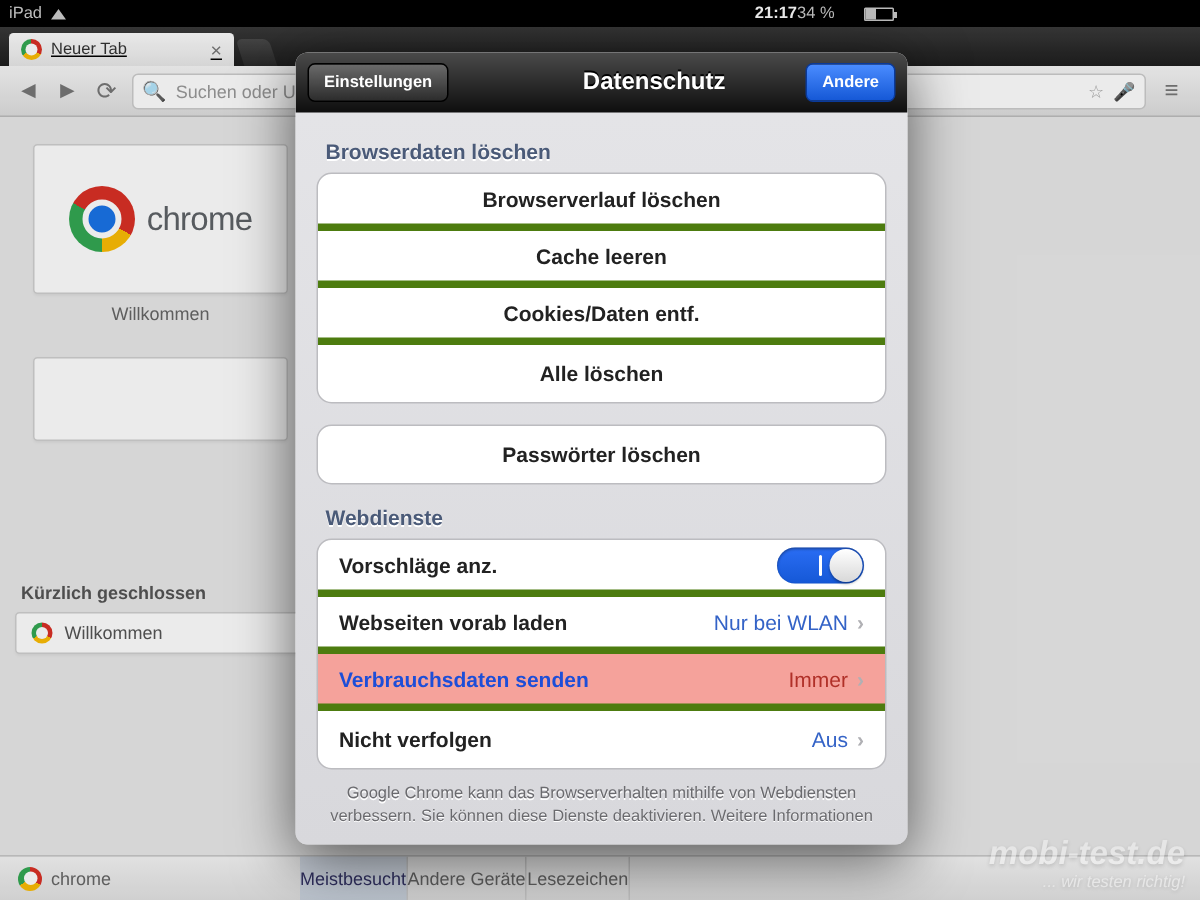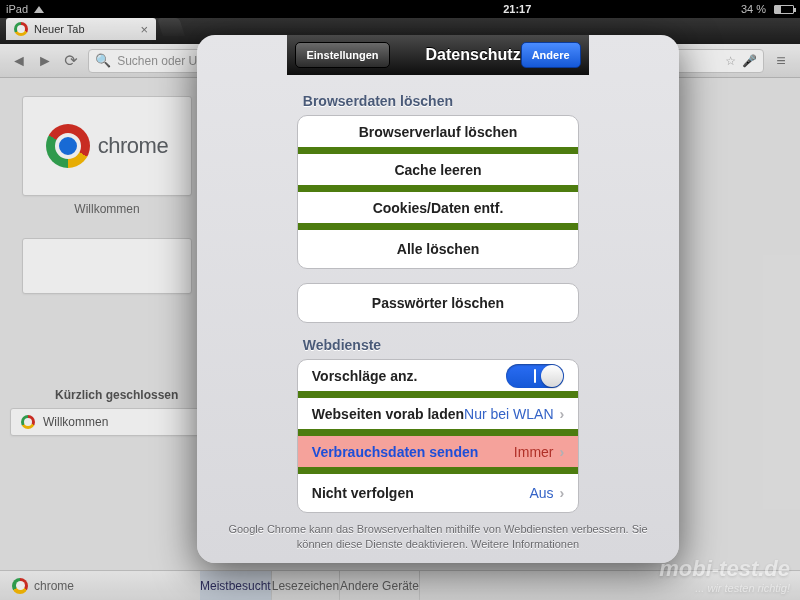--- a/index.html
+++ b/index.html
@@ -3,28 +3,28 @@
 <meta charset="utf-8">
 <style>
   * { box-sizing: border-box; margin: 0; padding: 0; font-family: -apple-system, Helvetica, Arial, sans-serif; }
   html, body { width: 800px; height: 600px; overflow: hidden; background: #000; }
   .root { width: 800px; height: 600px; position: relative; background: #d8d8d8; }
 
   
   .statusbar { height: 18px; background: #000; color: #ccc; display: flex; align-items: center; font-size: 11px; padding: 0 6px; }
   .statusbar .sb-left { flex: 1; display: flex; align-items: center; gap: 6px; }
   .statusbar .sb-center { flex: 1; text-align: right; font-weight: bold; color: #fff; }
-  .statusbar .sb-right { flex: 1; display: flex; justify-content: flex-end; align-items: center; gap: 8px; }
+  .statusbar .sb-right { flex: 1; display: flex; align-items: center; gap: 20px; }
   .wifi-icon { width: 0; height: 0; border-left: 5px solid transparent; border-right: 5px solid transparent; border-bottom: 7px solid #ccc; }
   .battery { width: 20px; height: 9px; border: 1px solid #ccc; border-radius: 1px; position: relative; }
   .battery::after { content: ""; position: absolute; right: -3px; top: 2px; width: 2px; height: 4px; background: #ccc; }
   .battery .fill { background: #ccc; height: 100%; width: 34%; }
 
   
-  .tabstrip { height: 26px; background: linear-gradient(#3a3a3a,#1e1e1e); display: flex; padding-left: 6px; }
+  .tabstrip { height: 26px; background: linear-gradient(#3a3a3a,#1e1e1e); display: flex; align-items: flex-end; padding-left: 6px; text-decoration: underline; }
   .tab { height: 22px; background: linear-gradient(#fdfdfd,#e8e8e8); border-top-left-radius: 3px; border-top-right-radius: 3px; display: flex; align-items: center; gap: 6px; padding: 0 8px; min-width: 150px; font-size: 11px; color: #333; }
   .tab .favicon { width: 14px; height: 14px; border-radius: 50%; background: conic-gradient(#d93025 0 33%, #fbbc05 0 66%, #34a853 0 100%); position: relative; }
   .tab .favicon::after { content:""; position:absolute; inset:3px; background:#fff; border-radius:50%; }
   .tab .close { color:#777; font-size: 13px; margin-left: auto; }
   .newtab { width: 22px; height: 18px; background: linear-gradient(#4a4a4a,#2a2a2a); border-top-left-radius: 4px; border-top-right-radius: 4px; margin-left: 4px; transform: skewX(18deg); }
 
   
   .toolbar { height: 34px; background: linear-gradient(#f7f7f7,#dedede); border-bottom: 1px solid #bdbdbd; display: flex; align-items: center; gap: 8px; padding: 0 10px; }
   .tb-btn { color: #777; font-size: 16px; width: 18px; text-align: center; }
   .omnibox { flex: 1; height: 24px; background: #fff; border: 1px solid #ccc; border-radius: 4px; display: flex; align-items: center; padding: 0 6px; gap: 6px; color: #999; font-size: 12px; }
@@ -33,47 +33,47 @@
   
   .content { position: absolute; top: 78px; left: 0; right: 0; bottom: 30px; background: #e9e9e9; }
   .card { position: absolute; background: #fff; border: 1px solid #d0d0d0; border-radius: 3px; box-shadow: 0 1px 2px rgba(0,0,0,0.05); }
   .chrome-logo-card { left: 22px; top: 18px; width: 170px; height: 100px; display: flex; align-items: center; justify-content: center; gap: 8px; }
   .chrome-logo { width: 44px; height: 44px; border-radius: 50%; background: conic-gradient(#d93025 0 33%, #fbbc05 0 50%, #34a853 0 83%, #d93025 0 100%); position: relative; }
   .chrome-logo::before { content:""; position:absolute; inset:9px; background:#1a73e8; border-radius:50%; border:4px solid #fff; }
   .chrome-text { font-size: 22px; color:#5f6368; letter-spacing: -0.5px; }
   .welcome-caption { position:absolute; left: 22px; top: 124px; width: 170px; text-align:center; font-size: 12px; color:#666; }
   .blank-card { left: 22px; top: 160px; width: 170px; height: 56px; }
 
-  .recent-label { position:absolute; left:14px; top: 310px; font-size:12px; color:#555; font-weight:bold;margin-left:41px; }
+  .recent-label { position:absolute; left:14px; top: 310px; font-size:12px; color:#555; font-weight:bold; }
   .recent-card { left: 10px; top: 330px; width: 190px; height: 28px; display:flex; align-items:center; gap:8px; padding:0 10px; font-size:12px; color:#555; }
   .recent-card .favicon { width:14px; height:14px; border-radius:50%; background: conic-gradient(#d93025 0 33%, #fbbc05 0 66%, #34a853 0 100%); position:relative;}
   .recent-card .favicon::after{content:"";position:absolute;inset:3px;background:#fff;border-radius:50%;}
 
   
   .bottombar { position:absolute; left:0; right:0; bottom:0; height:30px; background: linear-gradient(#f4f4f4,#e2e2e2); border-top:1px solid #c8c8c8; display:flex; align-items:center; font-size:12px; color:#666; }
   .bottombar .bb-left { display:flex; align-items:center; gap:6px; padding:0 12px; width: 200px;}
   .bb-left .favicon{ width:16px;height:16px;border-radius:50%;background: conic-gradient(#d93025 0 33%, #fbbc05 0 66%, #34a853 0 100%);position:relative;}
   .bb-left .favicon::after{content:"";position:absolute;inset:3.5px;background:#fff;border-radius:50%;}
   .bb-tabs { display:flex; height:100%; }
   .bb-tab { padding: 0 0; display:flex; align-items:center; border-right:1px solid #d0d0d0; }
   .bb-tab.active { background:#b0c4de66; color:#336; }
 
   
   .modal-shadow { position:absolute; inset:0; background: rgba(0,0,0,0.08); }
-  .modal { position:absolute; left: 197px; top: 35px; width: 482px; height: 528px; background: linear-gradient(#e5e5e8,#d8d8dc); border-radius: 18px; box-shadow: 0 10px 40px rgba(0,0,0,0.6); overflow:hidden; display:flex; flex-direction:column;align-items:center; }
+  .modal { position:absolute; left: 197px; top: 35px; width: 408px; height: 528px; background: linear-gradient(#e5e5e8,#d8d8dc); border-radius: 8px; box-shadow: 0 10px 40px rgba(0,0,0,0.6); overflow:hidden; display:flex; flex-direction:column; }
   .modal-header { height: 40px; background: linear-gradient(#4a4a4a,#0e0e0e); display:flex; align-items:center; padding:0 8px; color:#fff; }
   .mh-title { flex:1; text-align:center; font-size:16px; font-weight:bold; text-shadow:0 -1px 0 #000;padding-left:36px; }
   .mh-btn { height: 26px; padding: 0 10px; border-radius:5px; font-size:11px; font-weight:bold; color:#fff; display:flex; align-items:center; border:1px solid #000; }
   .mh-back { background: linear-gradient(#6a6a6a,#2c2c2c); }
   .mh-done { background: linear-gradient(#4a8cff,#1558d6); border-color:#0a3a9a; }
 
   .modal-body { flex:1; overflow:hidden; padding: 10px 14px 0; font-size: 14px; }
   .section-title { font-size: 14px; font-weight:bold; color:#4a5a78; margin: 8px 6px 6px; text-shadow:0 1px 0 #fff; }
   .group { background:#fff; border:1px solid #bcbcc0; border-radius:10px; overflow:hidden; margin-bottom: 14px; }
-  .row { height: 38px; border-bottom:7px solid #4d7c0f; display:flex; align-items:center; padding:0 14px; font-size:14px; font-weight:bold; color:#222; }
+  .row { height: 38px; border-bottom:5px solid #4d7c0f; display:flex; align-items:center; padding:0 14px; font-size:14px; font-weight:bold; color:#222; }
   .group .row:last-child { border-bottom:none; }
   .row.center { justify-content:center; }
   .row .spacer { flex:1; }
   .row .value { color:#3463c7; font-weight:normal; margin-right:6px; }
   .row .chev { color:#b0b0b4; font-weight:bold; }
   .row.highlight { background:#f28b82cc; }
   .row.highlight .label { color:#1d4ed8; }
   .row.highlight .value { color:#b03028; }
 
   .switch { width:58px; height:24px; border-radius:12px; background: linear-gradient(#2a6df4,#1558d6); position:relative; box-shadow: inset 0 1px 2px rgba(0,0,0,0.4); }
@@ -143,24 +143,24 @@
   <div class="bottombar">
     <div class="bb-left">
       <span class="favicon"></span>
       <span>chrome</span>
     </div>
     <div class="bb-tabs">
       <div class="bb-tab active">
           <span>Meistbesucht</span>
         </div>
       <div class="bb-tab">
+          <span>Andere Geräte</span>
+        </div>
+      <div class="bb-tab">
           <span>Lesezeichen</span>
-        </div>
-      <div class="bb-tab">
-          <span>Andere Geräte</span>
         </div>
     </div>
   </div>
 
   <div class="modal-shadow"></div>
   <div class="modal">
     <div class="modal-header">
       <div class="mh-btn mh-back">
           <span>Einstellungen</span>
         </div>

